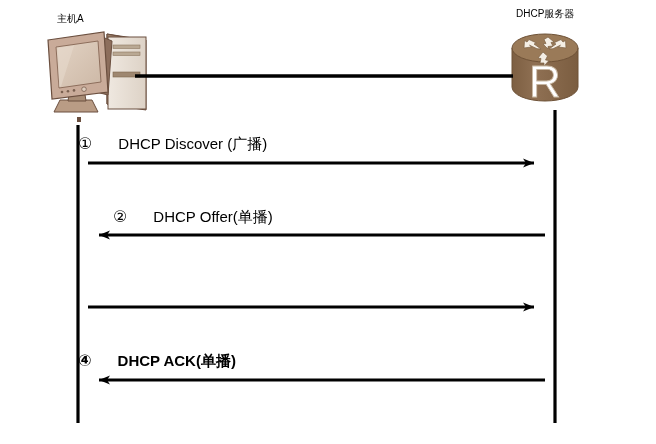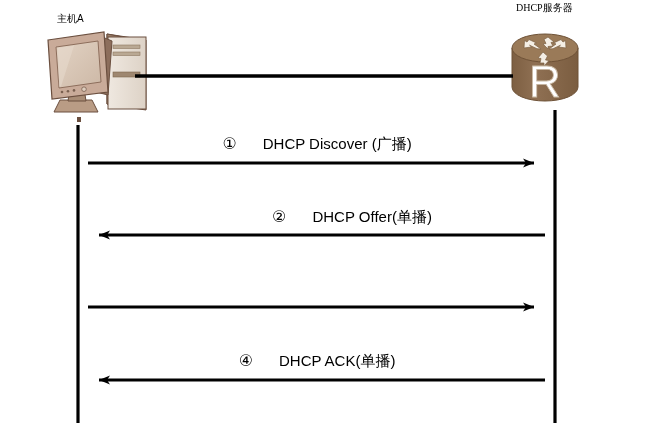--- a/index.html
+++ b/index.html
@@ -30,47 +30,46 @@
   }
   .node-label {
     position: absolute;
     font-size: 10px;
     line-height: 15px;
     color: #000;
     white-space: nowrap;
     letter-spacing: 0px;
   }
   #host-label { left: 57px; top: 11px; }
-  #server-label { left: 516px; top: 0; font-family: Liberation Serif, serif; }
+  #server-label { left: 516px; top: 6px; }
 
   .msg-row {
     position: absolute;
     left: 78px;
     width: 478px;
     height: 28px;
-    text-align: center;
     white-space: nowrap;
   }
   .msg-num {
     display: inline-block;
     font-size: 16px;
     line-height: 20px;
     vertical-align: middle;
   }
   .msg-text {
     display: inline-block;
     font-size: 15px;
     line-height: 20px;
     vertical-align: middle;
     margin-left: 26px;
   }
   #msg-row-1 { top: 134px; }
   #msg-row-2 { top: 207px; margin-left: 35px; }
   #msg-row-3 { top: 278px; }
-  #msg-row-4 { top: 351px; }
+  #msg-row-4 { top: 351px; font-weight: bold; }
 </style>
 </head>
 <body>
 
 <div id="diagram-root">
 
   <svg id="diagram-svg" width="656" height="444" viewBox="0 0 656 444">
     <defs>
       <marker id="arrow-right" markerWidth="12" markerHeight="12" refX="11" refY="5" orient="auto" markerUnits="userSpaceOnUse">
         <path d="M0,0.4 L11,5 L0,9.6 L3,5 Z" fill="#000000"></path>

